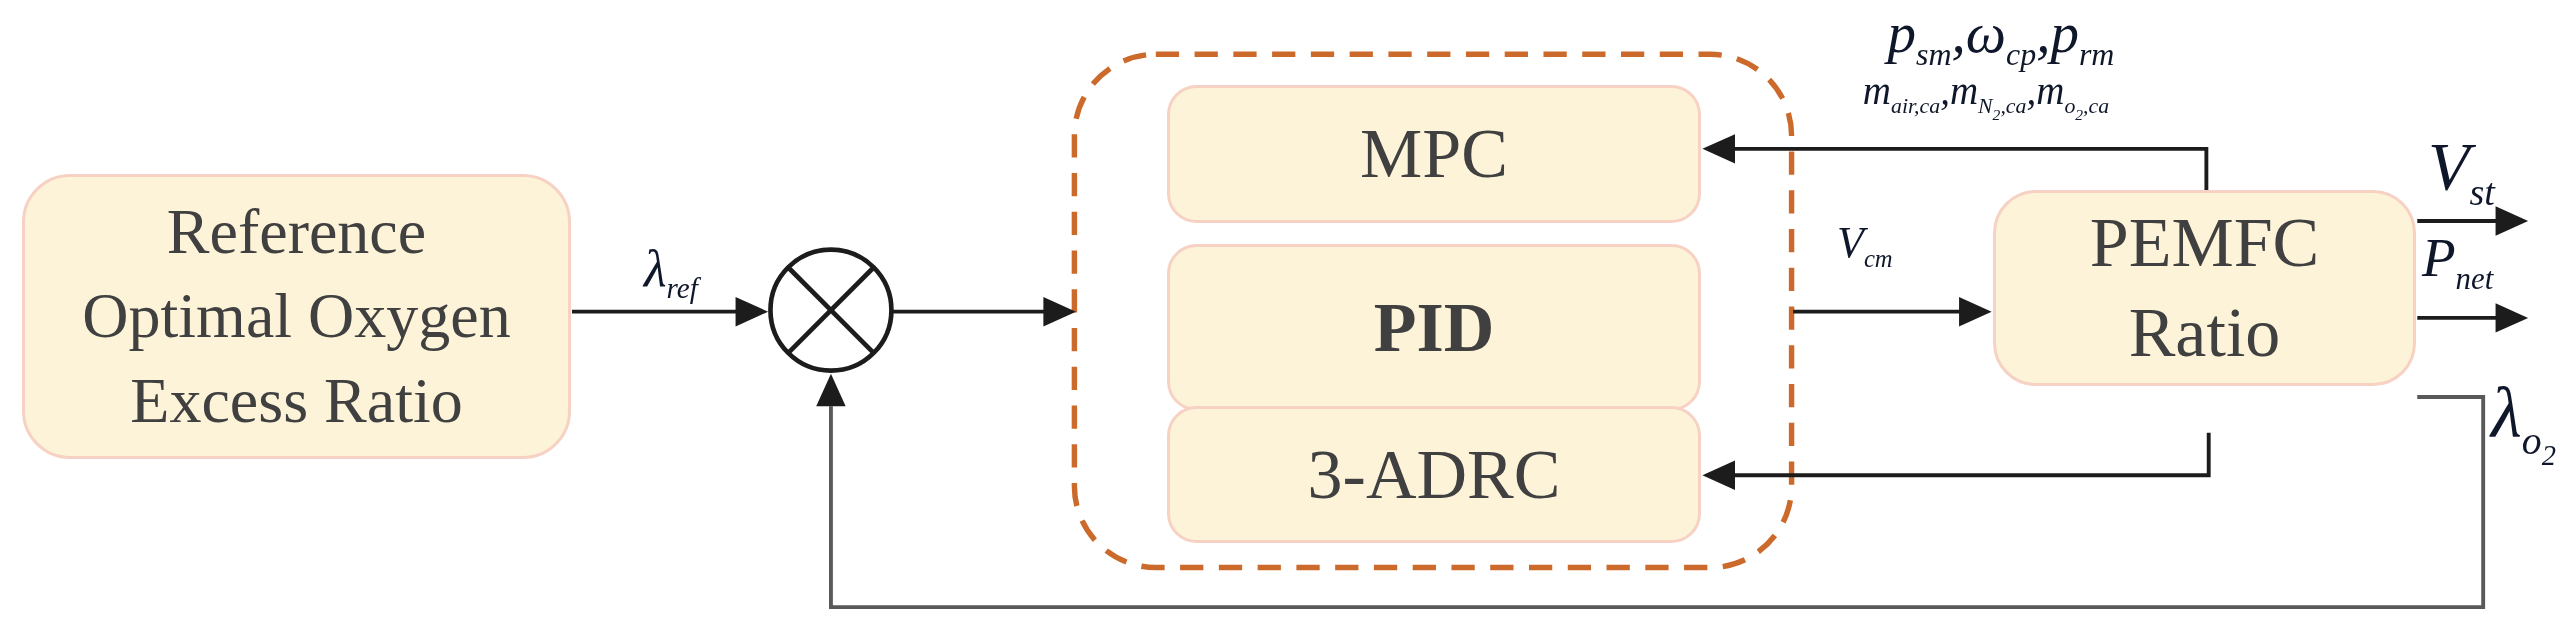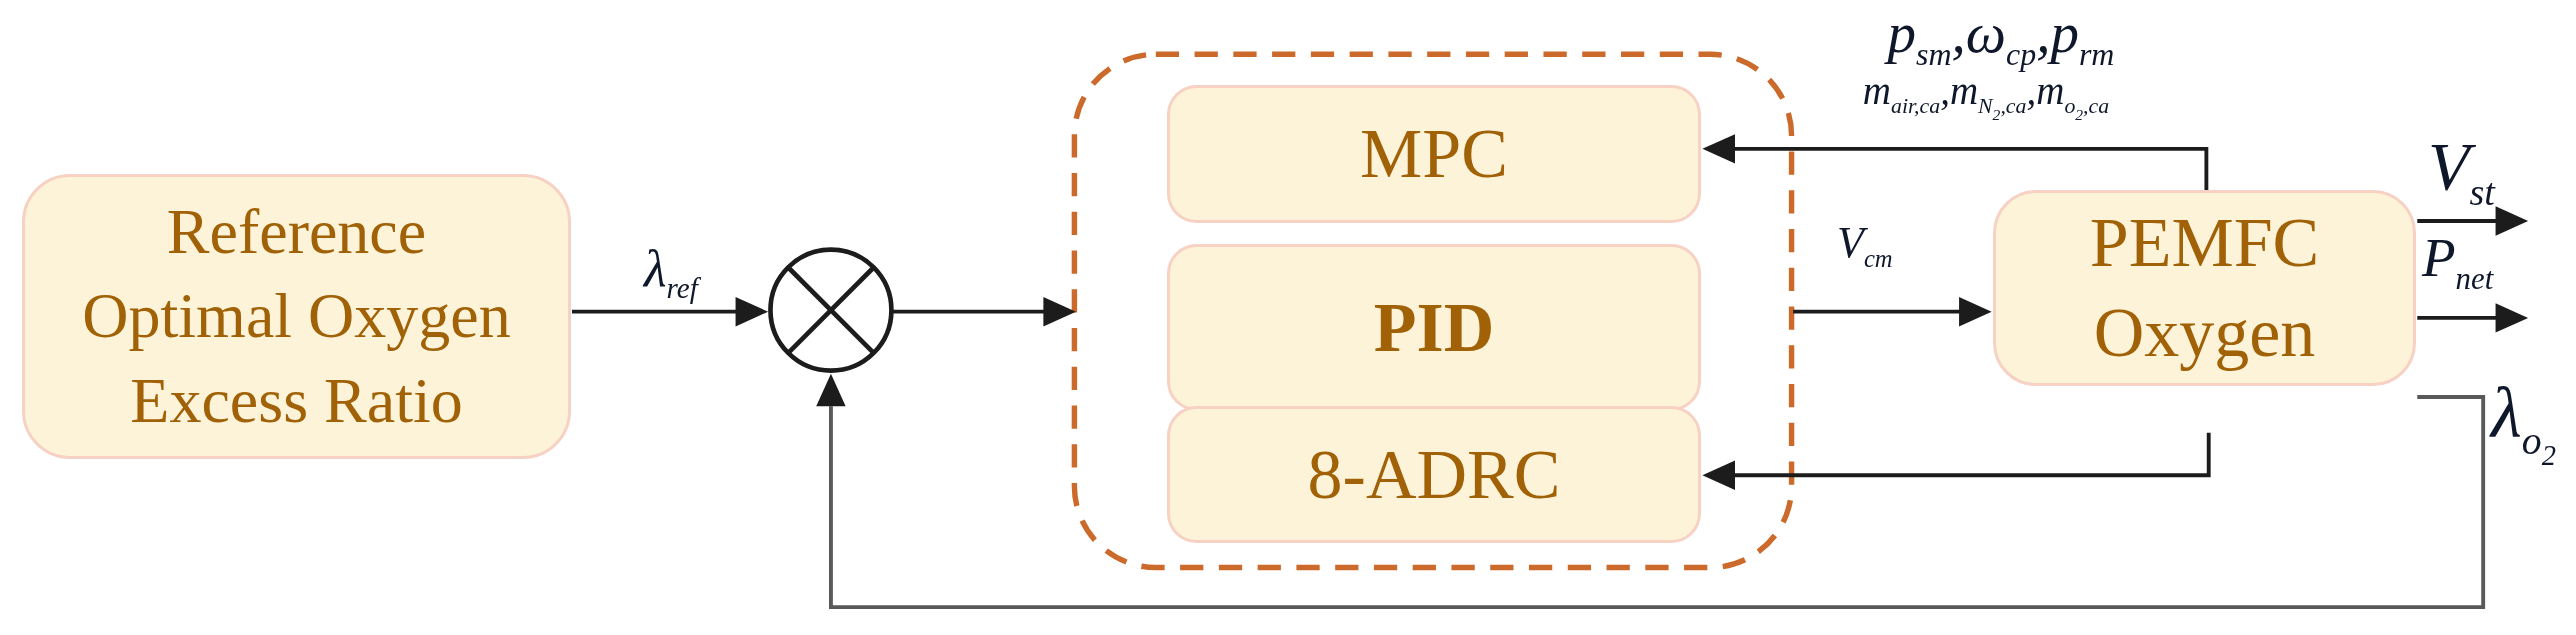--- a/index.html
+++ b/index.html
@@ -14,21 +14,21 @@
   .block{
     position:absolute;
     background:#fcf3d8;
     border:3.1px solid #f7d2c4;
     box-sizing:border-box;
     display:flex;
     flex-direction:column;
     align-items:center;
     justify-content:center;
     text-align:center;
-    color:#a16207;
+    color:#404040;
   }
   .block-ref{
     left:22px;top:174px;width:549px;height:285px;
     border-radius:48px;
     font-size:64px;line-height:1.32;
   }
   .block-ctrl{
     left:1167px;width:534px;height:138px;
     border-radius:29.5px;
     font-size:70px;
@@ -113,26 +113,26 @@
 
   <div class="block block-ctrl" style="top:85px;">
     <div>MPC</div>
   </div>
 
   <div class="block block-ctrl" style="top:244px;height:167px;font-weight:bold;">
     <div>PID</div>
   </div>
 
   <div class="block block-ctrl" style="top:406px;height:137px;">
-    <div>8-ADRC</div>
+    <div>3-ADRC</div>
   </div>
 
   <div class="block block-pemfc">
     <div>PEMFC</div>
-    <div>Oxygen</div>
+    <div>Ratio</div>
   </div>
 
   <div class="sig" style="left:644px;top:240px;font-size:52px;">
     <span>λ</span><span class="sub">ref</span>
   </div>
 
   <div class="sig center" style="left:1846px;top:1.6px;width:310px;font-size:57px;">
     <span>p</span><span class="sub">sm</span><span>,</span><span>ω</span><span class="sub">cp</span><span>,</span><span>p</span><span class="sub">rm</span>
   </div>
 

